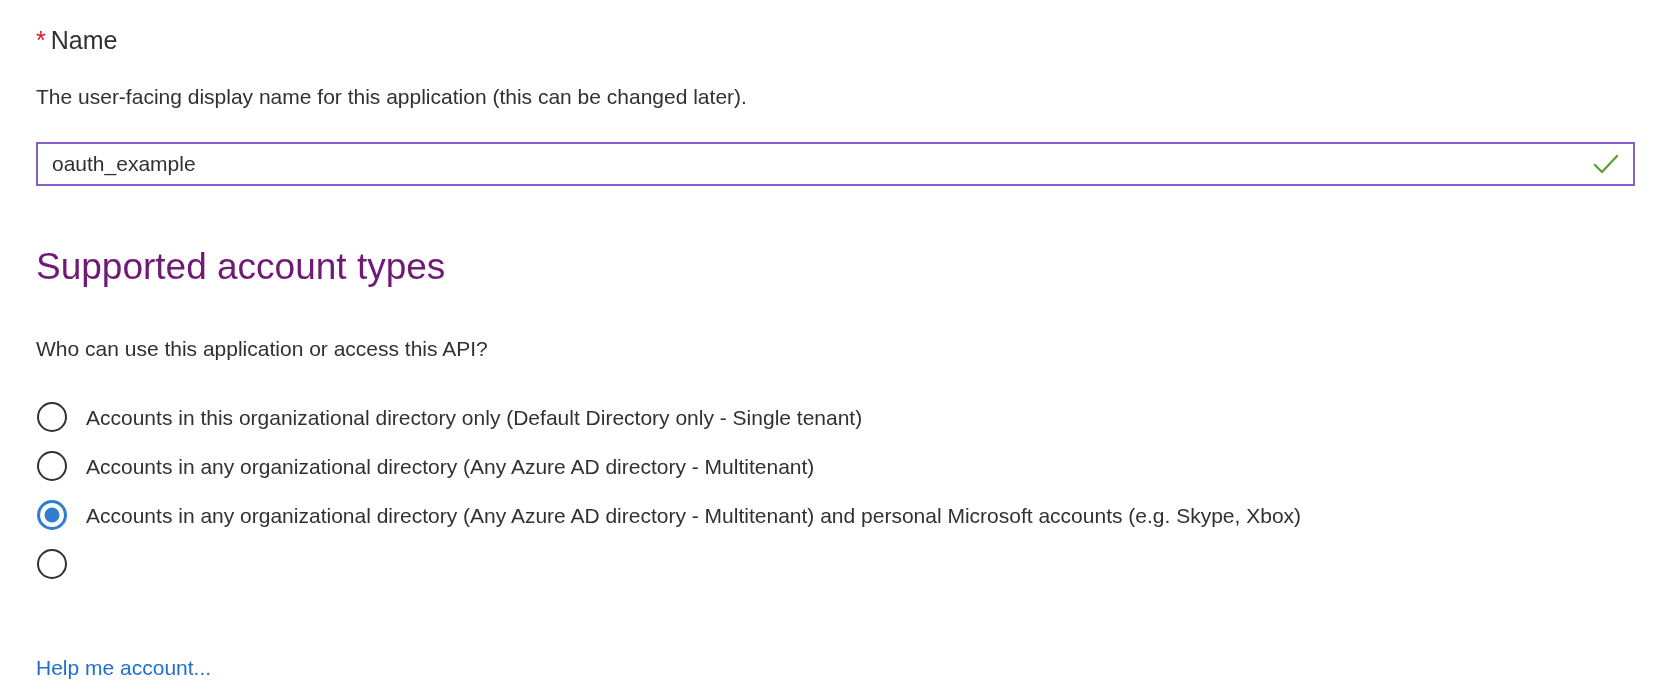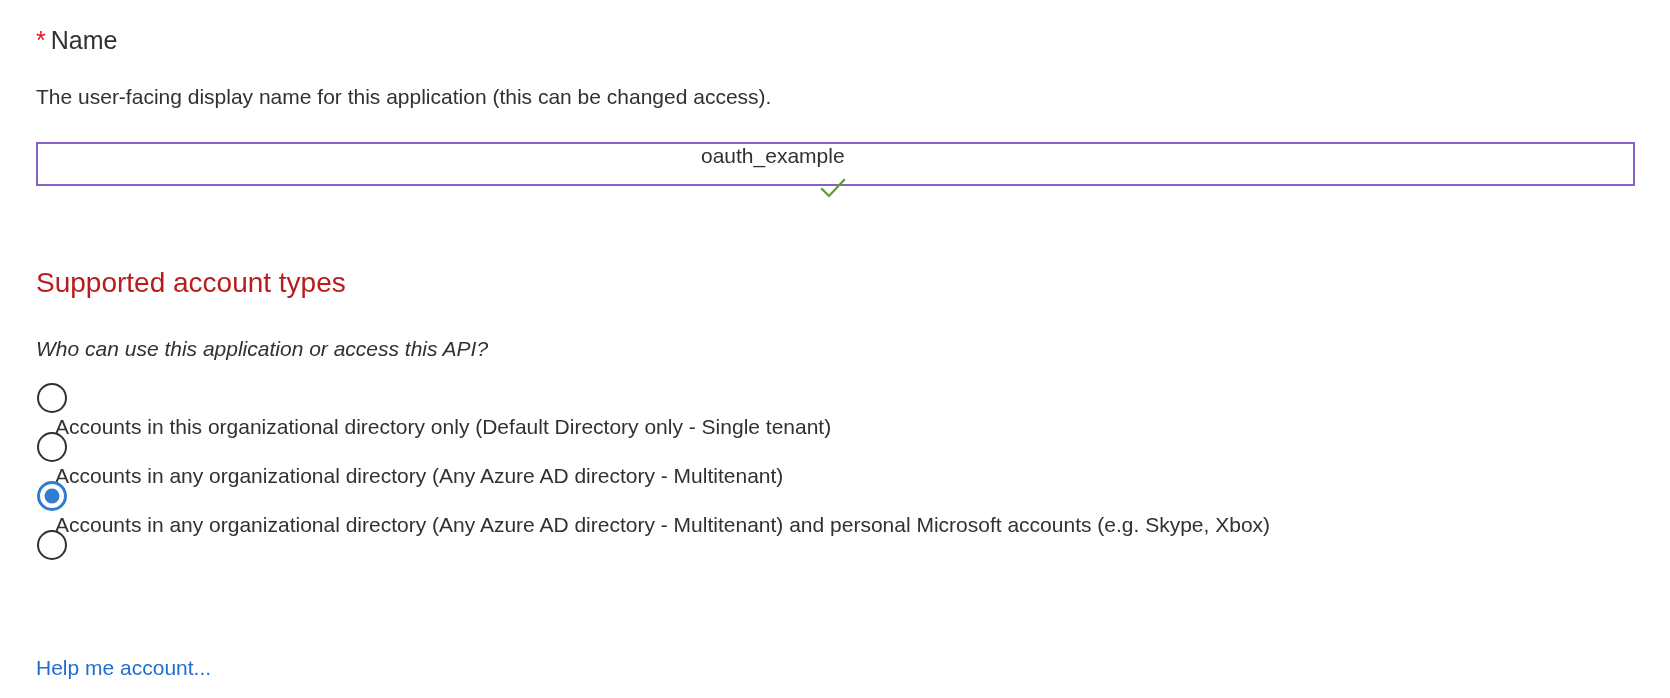--- a/index.html
+++ b/index.html
@@ -58,21 +58,20 @@
     position: absolute;
     left: 0;
     top: 142px;
     width: 1599px;
     height: 44px;
     border: 2px solid #8661c5;
     box-sizing: border-box;
     background: #ffffff;
     display: flex;
     align-items: center;
-    flex-direction: column;
   }
   .name-input {
     flex: 1 1 auto;
     border: 0;
     outline: 0;
     background: transparent;
     font-family: "Liberation Sans", "DejaVu Sans", sans-serif;
     font-size: 21px;
     line-height: 28px;
     color: #323130;
@@ -88,52 +87,50 @@
     align-items: center;
     justify-content: center;
     margin-right: 6px;
   }
   .valid-check-icon svg { display: block; }
 
   
   .section-heading {
     position: absolute;
     left: 0;
-    top: 265px;
-    font-size: 28px;
+    top: 249px;
+    font-size: 37px;
     font-weight: 400;
     line-height: 36px;
-    color: #b91c1c;
+    color: #701a75;
     white-space: nowrap;
   }
 
   .section-question {
     position: absolute;
     left: 0;
     top: 335px;
     font-size: 21px;
     font-weight: 400;
     line-height: 28px;
     color: #323130;
     white-space: nowrap;
-    font-style: italic;
   }
 
   .radio-group {
     position: absolute;
     left: 0;
     top: 383px;
     width: 1600px;
   }
   .radio-row {
     display: flex;
-    align-items: flex-start;
+    align-items: flex-end;
     height: 49px;
     cursor: pointer;
-    flex-direction: column;
   }
   .radio-mark {
     flex: 0 0 auto;
     width: 30px;
     height: 30px;
     border-radius: 50%;
     border: 2px solid #323130;
     box-sizing: border-box;
     position: relative;
     margin-left: 1px;
@@ -176,21 +173,21 @@
 </style>
 </head>
 <body>
 
 <div class="form-root">
 
   <div class="name-label">
     <span class="req-asterisk">*</span><span>Name</span>
   </div>
 
-  <div class="name-description">The user-facing display name for this application (this can be changed access).</div>
+  <div class="name-description">The user-facing display name for this application (this can be changed later).</div>
 
   <div class="name-field-wrap">
     <input class="name-input" type="text" value="oauth_example" style="">
     <span class="valid-check-icon">
       <svg width="26" height="20" viewBox="0 0 26 20" aria-hidden="true">
         <polyline points="2,11 9,18 24,2" fill="none" stroke="#5a9e2f" stroke-width="2.2" stroke-linecap="square" stroke-linejoin="miter"></polyline>
       </svg>
     </span>
   </div>
 

